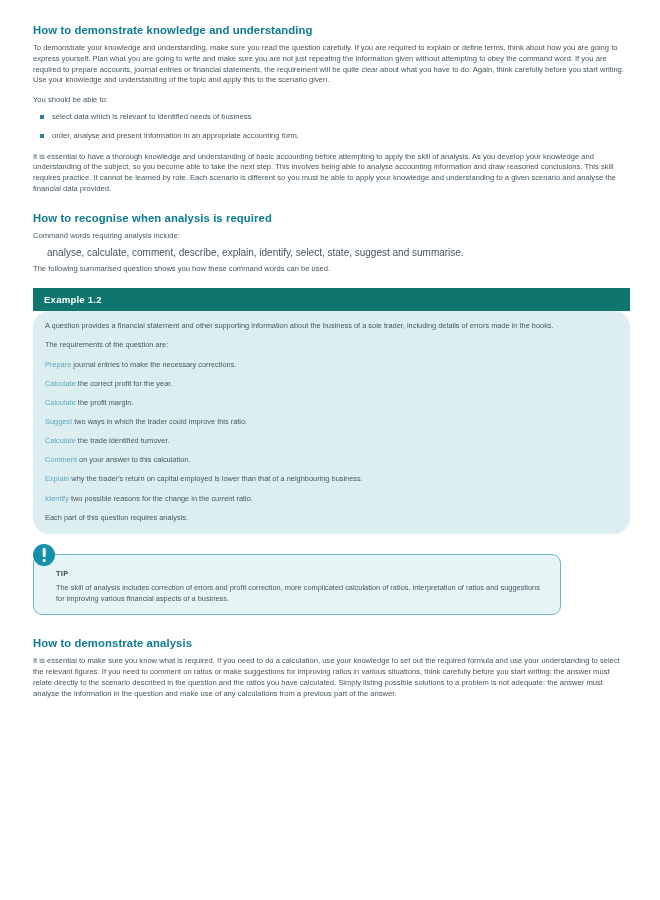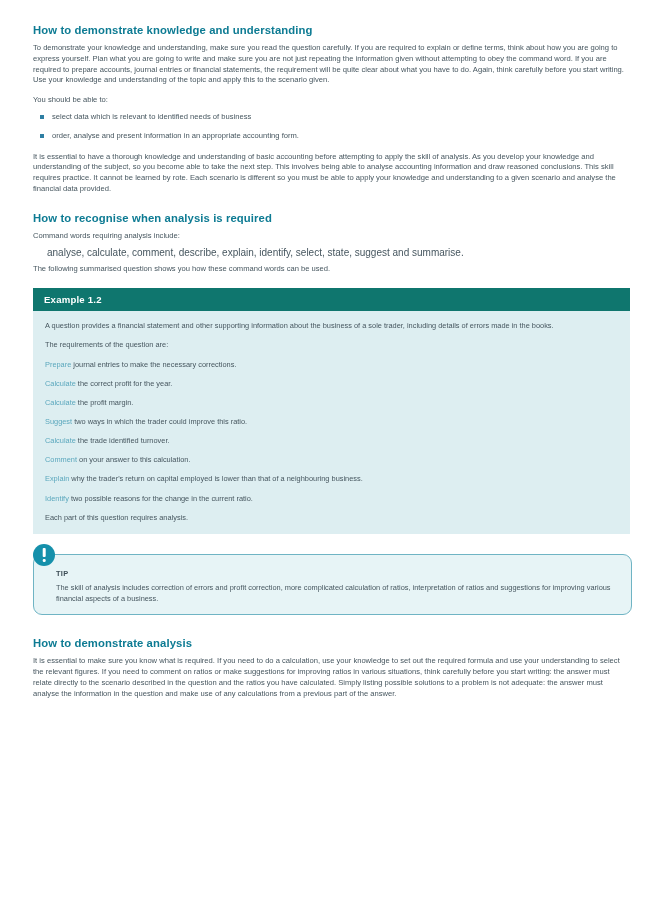--- a/index.html
+++ b/index.html
@@ -99,20 +99,21 @@
     background: #0f766e;
     color: #ffffff;
     font-size: 9.6px;
     font-weight: bold;
     padding: 6px 0 6px 11px;
     letter-spacing: 0.2px;
   }
   .example-body {
     background: #ddeef1;
     padding: 10px 12px 11px 12px;
+    border-radius: 16px;
   }
   .example-body p {
     font-size: 7.4px;
     line-height: 10.6px;
     color: #46565f;
     margin: 0 0 8.5px 0;
   }
   .example-body p.req {
     margin-bottom: 9px;
   }
@@ -126,21 +127,21 @@
     position: relative;
     margin-top: 20px;
     width: 599px;
   }
   .tip-box {
     border: 1px solid #6fb4c4;
     border-radius: 9px;
     background: #e7f4f6;
     padding: 14px 12px 10px 22px;
     box-sizing: border-box;
-    width: 599px;
+    width: 528px;
   }
   .tip-label {
     font-size: 7.4px;
     font-weight: bold;
     color: #3d4d56;
     margin: 0 0 5px 0;
     letter-spacing: 0.3px;
   }
   .tip-text {
     font-size: 7.4px;

